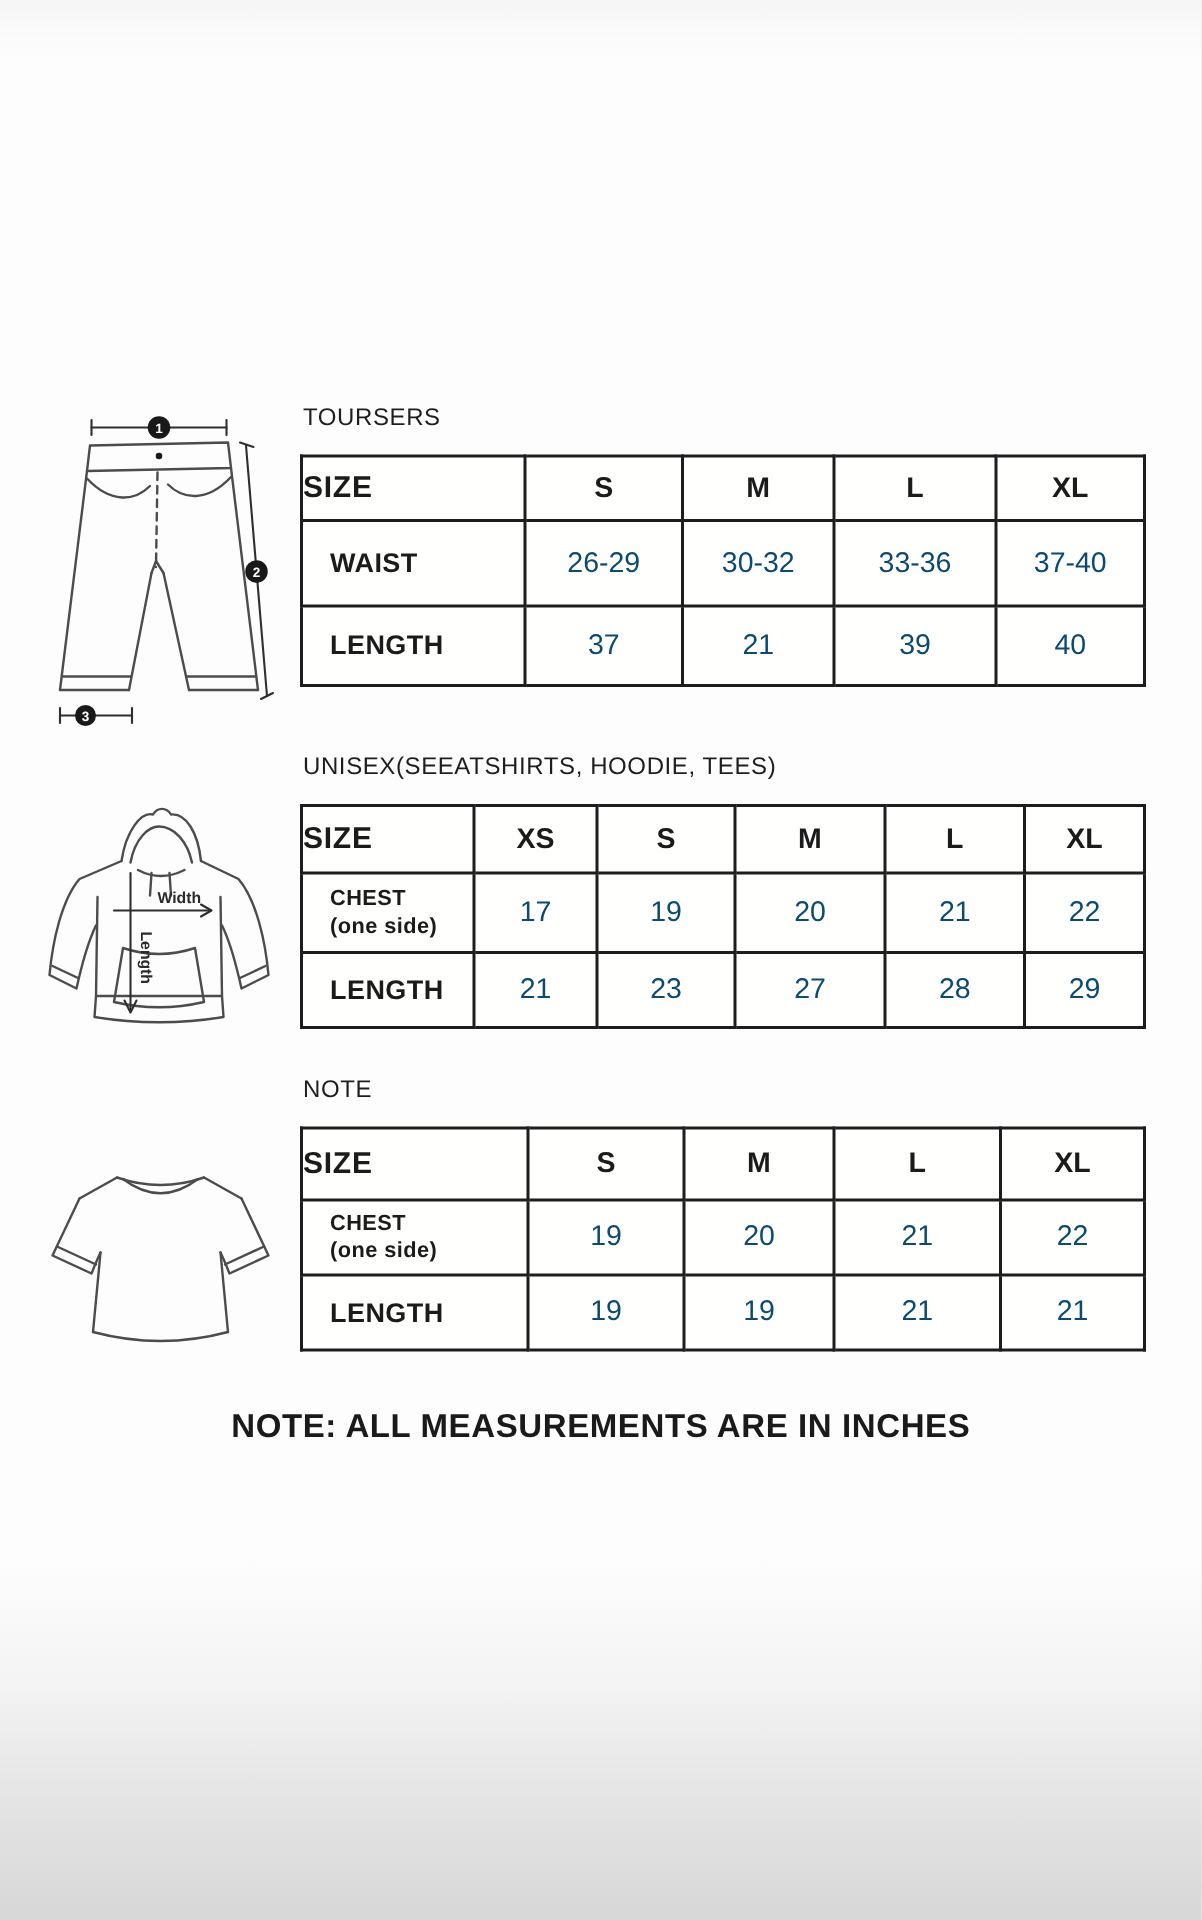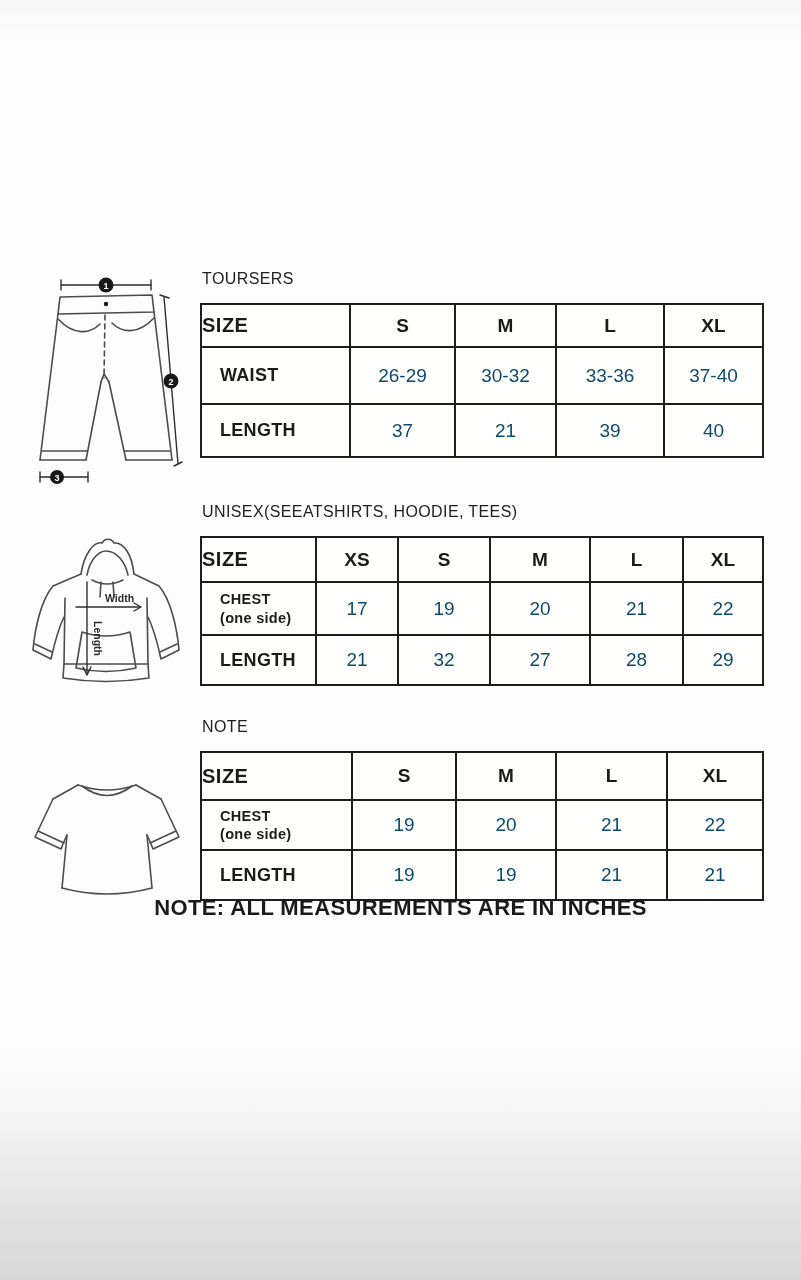--- a/index.html
+++ b/index.html
@@ -73,21 +73,21 @@
     fill: #ffffff; font-size: 9px; font-weight: bold;
     text-anchor: middle; font-family: "Liberation Sans", sans-serif;
   }
   .sketch .dim-label {
     fill: #2b2b2b; font-size: 10.5px; font-weight: bold;
     font-family: "Liberation Sans", sans-serif;
   }
   .note {
     position: absolute;
     left: 0; right: 0;
-    top: 895px;
+    top: 938px;
     text-align: center;
     font-size: 22px;
     font-weight: bold;
     letter-spacing: 0.4px;
     color: #1a1a1a;
   }
 </style>
 </head>
 <body>
 
@@ -222,21 +222,21 @@
       </td>
       <td>17</td>
       <td>19</td>
       <td>20</td>
       <td>21</td>
       <td>22</td>
     </tr>
     <tr class="r2">
       <td class="lbl">LENGTH</td>
       <td>21</td>
-      <td>32</td>
+      <td>23</td>
       <td>27</td>
       <td>28</td>
       <td>29</td>
     </tr>
   </tbody>
     </table>
 
   <svg class="sketch" style="left:20px; top:758px;" width="174" height="158" viewBox="0 0 174 158">
 
     <path d="M58,27 Q87,37 116,27"></path>

